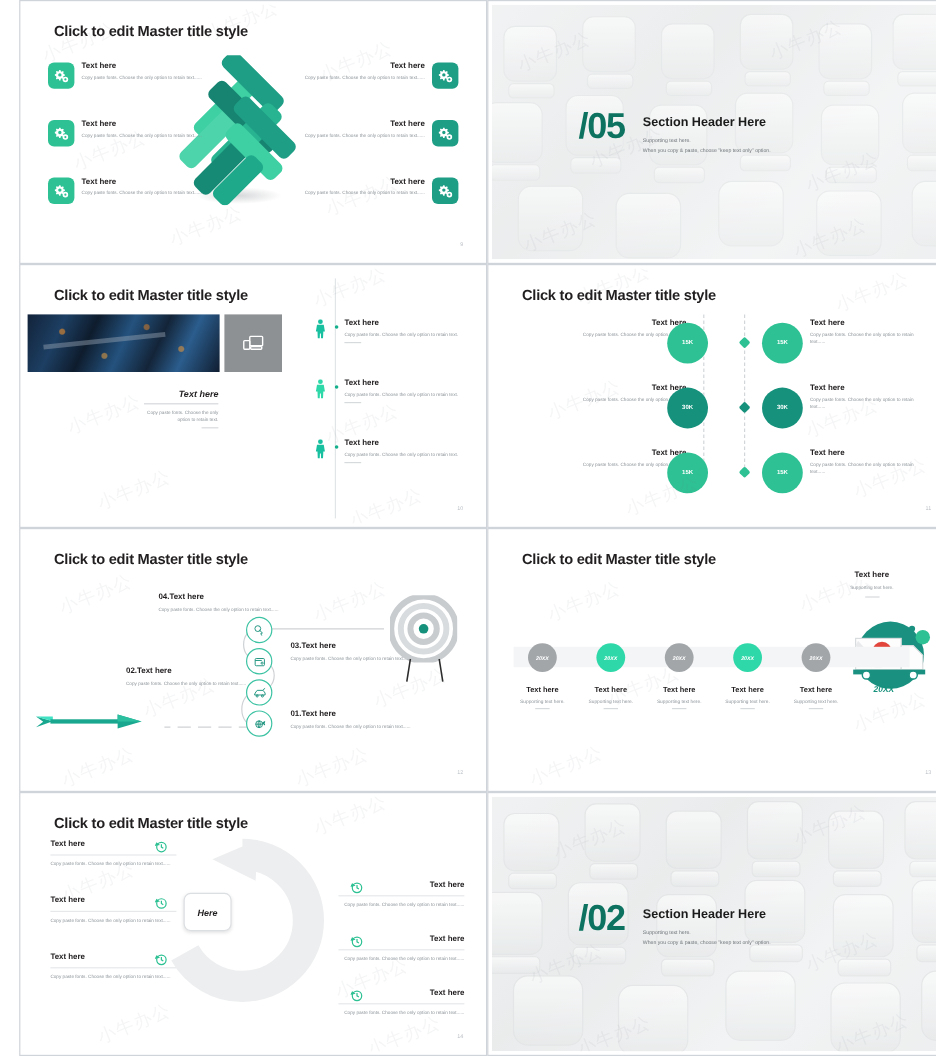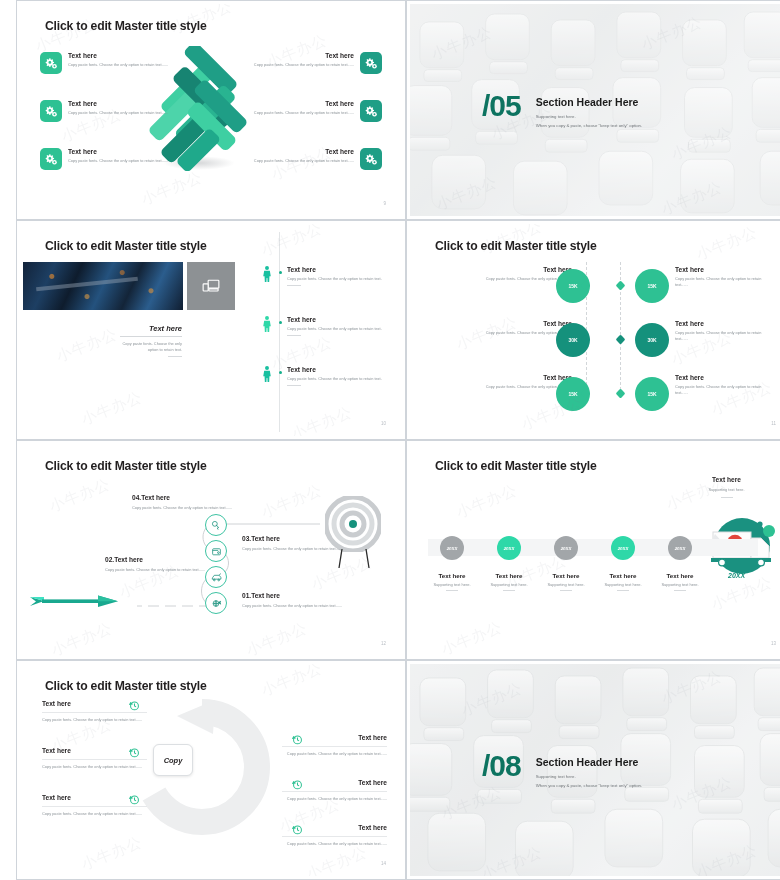--- a/index.html
+++ b/index.html
@@ -617,21 +617,21 @@
   <div class="slide">
     <div class="inner">
       <div class="title">Click to edit Master title style</div>
 
       <svg class="rotarrow" viewBox="0 0 135 155">
         <path d="M67 18a55 55 0 110 110 55 55 0 01-48-28" fill="none" stroke="#edeeef" stroke-width="26" stroke-linecap="butt"></path>
         <path d="M80 6 L42 22 L78 40z" fill="#edeeef"></path>
       </svg>
 
       <div class="txtbox">
-        <span>Copy</span>
+        <span>Here</span>
       </div>
 
       <div class="s7l" style="top:36px;">
         <div class="th">Text here</div>
         <div class="s7rule"></div>
         <div class="bd" style="margin-top:4px;">Copy paste fonts. Choose the only option to retain text......</div>
       </div>
       <svg class="s7ico" style="left:109px;top:36px;" viewBox="0 0 14 14" fill="none" stroke="#2ec193" stroke-width="1.3">
         <circle cx="7" cy="7.5" r="5"></circle>
           <path d="M7 4.5v3l2 1.3"></path>
@@ -775,21 +775,21 @@
           <g>
               <rect x="284" y="156" width="58" height="58" rx="12"></rect>
             </g>
           <g>
               <rect x="360" y="146" width="58" height="58" rx="12"></rect>
             </g>
         </g>
         <rect x="0" y="0" width="384" height="214" fill="#ffffff" opacity="0.45"></rect>
       </svg>
       <div class="secwrap">
-        <div class="secnum">/08</div>
+        <div class="secnum">/02</div>
         <div class="sectxt">
           <div class="sechead">Section Header Here</div>
           <div class="secsub">Supporting text here.</div>
           <div class="secsub" style="margin-top:1px;">When you copy &amp; paste, choose "keep text only" option.</div>
         </div>
       </div>
       <div class="wm">
         <span style="left:50px;top:26px;">小牛办公</span>
         <span style="left:250px;top:14px;">小牛办公</span>
         <span style="left:30px;top:130px;">小牛办公</span>

